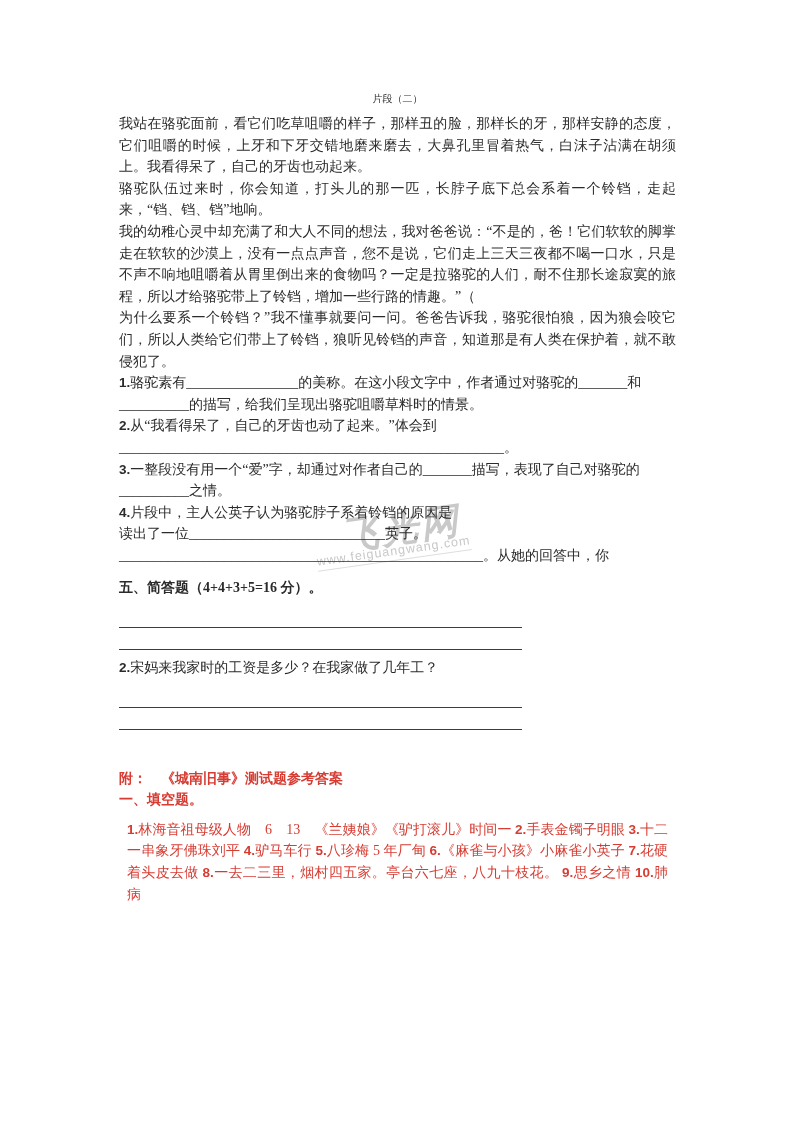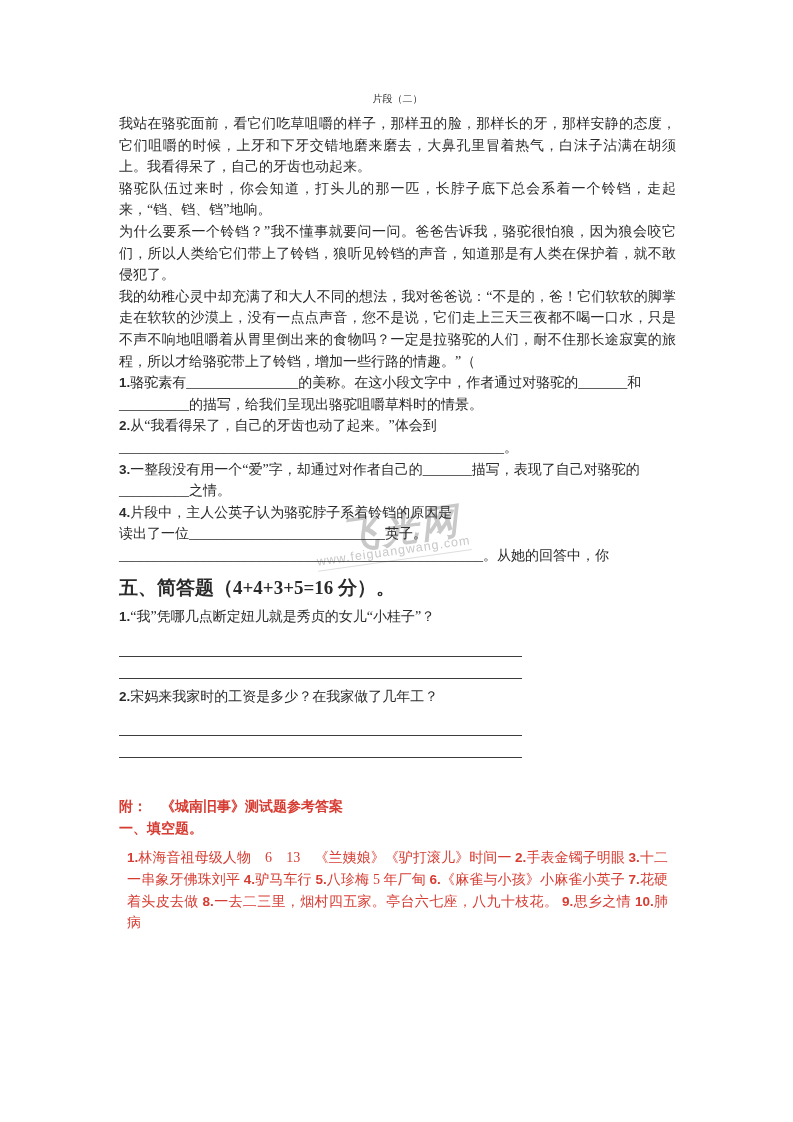--- a/index.html
+++ b/index.html
@@ -31,21 +31,21 @@
   }
   p.para{margin:0;}
   .q-line{margin:0;}
   b.qnum{
     font-family:"Liberation Sans","DejaVu Sans",sans-serif;
     font-weight:bold;
     font-size:13.5px;
   }
   .s5-heading{
     font-weight:bold;
-    font-size:19px;
+    font-size:14px;
     margin-top:11px;
   }
   .sa-q{margin-top:7px;}
   .ans-line{
     height:21px;
     width:403px;
     border-bottom:1px solid var(--line);
   }
   .ans-line.first{margin-top:7px;}
   .ak-heading{
@@ -98,41 +98,40 @@
     <div class="wm-logo">飞光网</div>
     <div class="wm-url">www.feiguangwang.com</div>
   </div>
 
   <div class="content">
     <h1 class="title">片段（二）</h1>
 
     <div id="passage">
         <p class="para">我站在骆驼面前，看它们吃草咀嚼的样子，那样丑的脸，那样长的牙，那样安静的态度，它们咀嚼的时候，上牙和下牙交错地磨来磨去，大鼻孔里冒着热气，白沫子沾满在胡须上。我看得呆了，自己的牙齿也动起来。</p>
         <p class="para">骆驼队伍过来时，你会知道，打头儿的那一匹，长脖子底下总会系着一个铃铛，走起来，“铛、铛、铛”地响。</p>
+        <p class="para">我的幼稚心灵中却充满了和大人不同的想法，我对爸爸说：“不是的，爸！它们软软的脚掌走在软软的沙漠上，没有一点点声音，您不是说，它们走上三天三夜都不喝一口水，只是不声不响地咀嚼着从胃里倒出来的食物吗？一定是拉骆驼的人们，耐不住那长途寂寞的旅程，所以才给骆驼带上了铃铛，增加一些行路的情趣。”（</p>
         <p class="para">为什么要系一个铃铛？”我不懂事就要问一问。爸爸告诉我，骆驼很怕狼，因为狼会咬它们，所以人类给它们带上了铃铛，狼听见铃铛的声音，知道那是有人类在保护着，就不敢侵犯了。</p>
-        <p class="para">我的幼稚心灵中却充满了和大人不同的想法，我对爸爸说：“不是的，爸！它们软软的脚掌走在软软的沙漠上，没有一点点声音，您不是说，它们走上三天三夜都不喝一口水，只是不声不响地咀嚼着从胃里倒出来的食物吗？一定是拉骆驼的人们，耐不住那长途寂寞的旅程，所以才给骆驼带上了铃铛，增加一些行路的情趣。”（</p>
       </div>
 
     <div id="fill-questions">
         <div class="q-line"><b class="qnum">1.</b>骆驼素有________________的美称。在这小段文字中，作者通过对骆驼的_______和</div>
         <div class="q-line">__________的描写，给我们呈现出骆驼咀嚼草料时的情景。</div>
         <div class="q-line"><b class="qnum">2.</b>从“我看得呆了，自己的牙齿也动了起来。”体会到</div>
         <div class="q-line">_______________________________________________________。</div>
         <div class="q-line"><b class="qnum">3.</b>一整段没有用一个“爱”字，却通过对作者自己的_______描写，表现了自己对骆驼的</div>
         <div class="q-line">__________之情。</div>
         <div class="q-line"><b class="qnum">4.</b>片段中，主人公英子认为骆驼脖子系着铃铛的原因是</div>
         <div class="q-line">读出了一位____________________________英子。</div>
         <div class="q-line">____________________________________________________。从她的回答中，你</div>
       </div>
 
     <div class="s5-heading">五、简答题（4+4+3+5=16 分）。</div>
 
     <div id="sa-questions">
         <div class="sa-q">
-          <div class="q-line"><b class="qnum">1.</b>“我”凭哪几点断定妞儿就是秀贞的女儿“小桂子”？</div>
           <div class="ans-line first"></div>
           <div class="ans-line"></div>
         </div>
         <div class="sa-q">
           <div class="q-line"><b class="qnum">2.</b>宋妈来我家时的工资是多少？在我家做了几年工？</div>
           <div class="ans-line first"></div>
           <div class="ans-line"></div>
         </div>
       </div>
 

